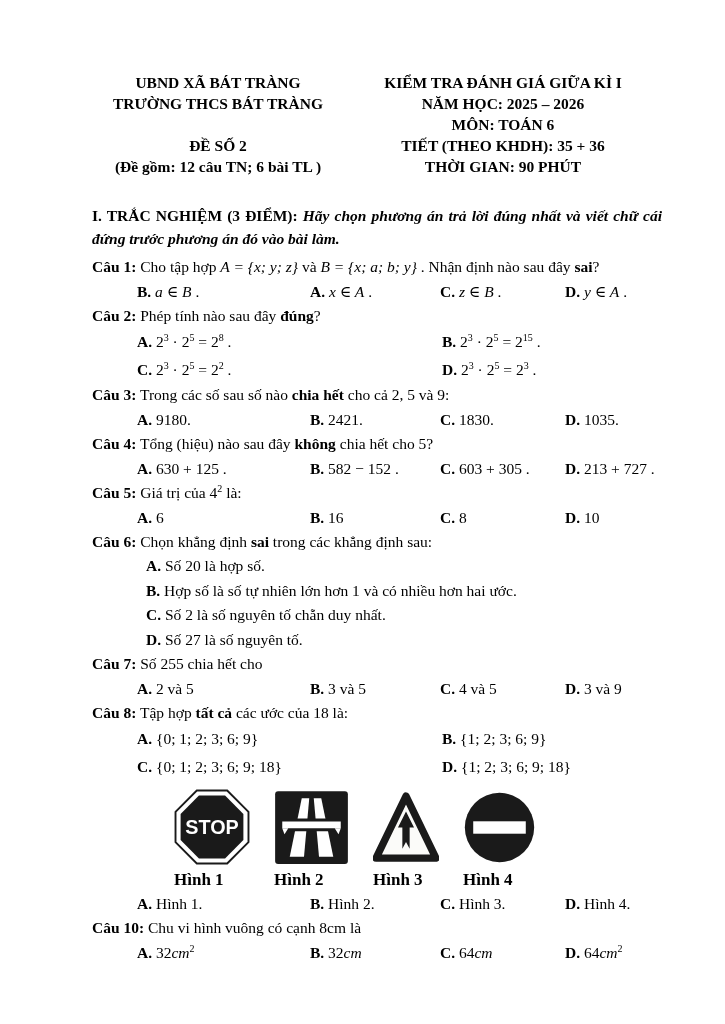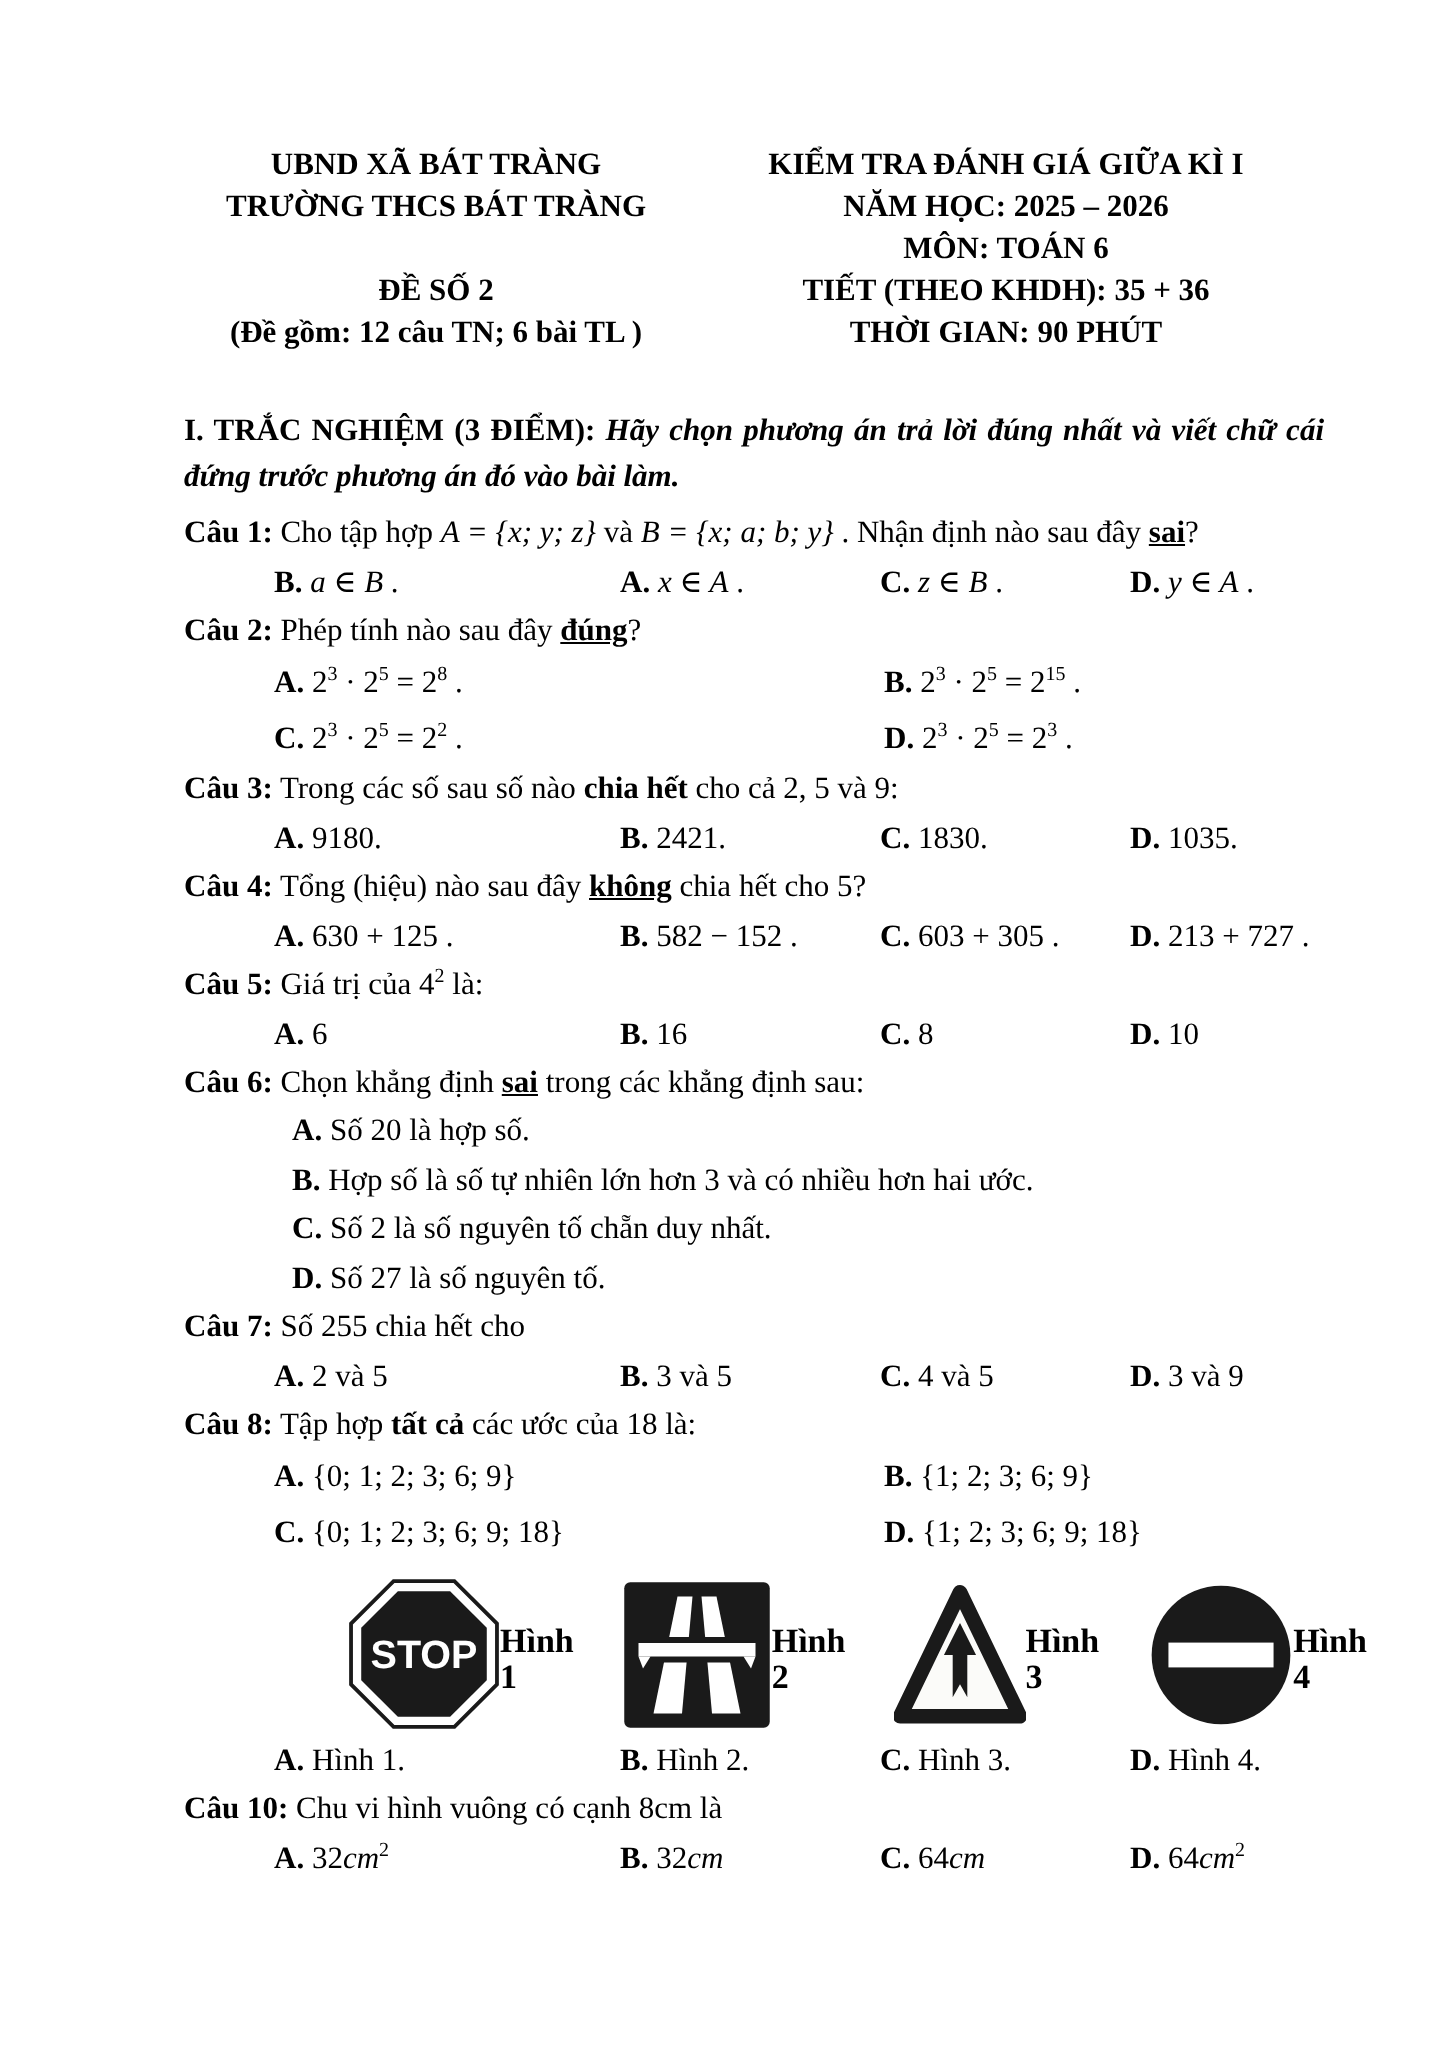--- a/index.html
+++ b/index.html
@@ -23,26 +23,26 @@
 
   
   .q-stem{line-height:24px;}
   .okey{font-weight:bold;}
   .opt{white-space:nowrap;}
   .opt-row4{display:grid;grid-template-columns:173px 130px 125px 1fr;padding-left:45px;line-height:25px;}
   .opt-grid2{display:grid;grid-template-columns:305px 1fr;padding-left:45px;line-height:27.5px;}
   .opt-stack{padding-left:54px;line-height:24.5px;}
   sup{font-size:10px;line-height:0;}
   .s-b{font-weight:bold;}
-  .s-bu{font-weight:bold;text-decoration:underline;}
+  .s-bu{font-weight:bold;}
   .s-i{font-style:italic;}
 
   
   .signs-row{display:flex;align-items:flex-start;margin:8px 0 2px 82px;gap:24px;}
-  .sign-col{display:flex;flex-direction:row;align-items:center;}
+  .sign-col{display:flex;flex-direction:column;align-items:flex-start;}
   .sign-box{display:flex;align-items:center;justify-content:center;height:78px;}
   .sign-label{font-weight:bold;font-size:17px;line-height:18px;margin-top:5px;}
 </style>
 </head>
 <body>
 
 <div class="page">
 
   <div class="doc-header">
     <div class="h-left">
@@ -106,21 +106,21 @@
           <div class="opt"><span class="okey">A.</span> <span>6</span></div>
           <div class="opt"><span class="okey">B.</span> <span>16</span></div>
           <div class="opt"><span class="okey">C.</span> <span>8</span></div>
           <div class="opt"><span class="okey">D.</span> <span>10</span></div>
         </div>
       </div>
       <div class="question">
         <div class="q-stem"><span class="okey">Câu 6:</span> <span>Chọn khẳng định </span><span class="s-bu">sai</span><span> trong các khẳng định sau:</span></div>
         <div class="opt-stack">
           <div class="opt"><span class="okey">A.</span> <span>Số 20 là hợp số.</span></div>
-          <div class="opt"><span class="okey">B.</span> <span>Hợp số là số tự nhiên lớn hơn 3 và có nhiều hơn hai ước.</span></div>
+          <div class="opt"><span class="okey">B.</span> <span>Hợp số là số tự nhiên lớn hơn 1 và có nhiều hơn hai ước.</span></div>
           <div class="opt"><span class="okey">C.</span> <span>Số 2 là số nguyên tố chẵn duy nhất.</span></div>
           <div class="opt"><span class="okey">D.</span> <span>Số 27 là số nguyên tố.</span></div>
         </div>
       </div>
       <div class="question">
         <div class="q-stem"><span class="okey">Câu 7:</span> <span>Số 255 chia hết cho</span></div>
         <div class="opt-row4">
           <div class="opt"><span class="okey">A.</span> <span>2 và 5</span></div>
           <div class="opt"><span class="okey">B.</span> <span>3 và 5</span></div>
           <div class="opt"><span class="okey">C.</span> <span>4 và 5</span></div>

